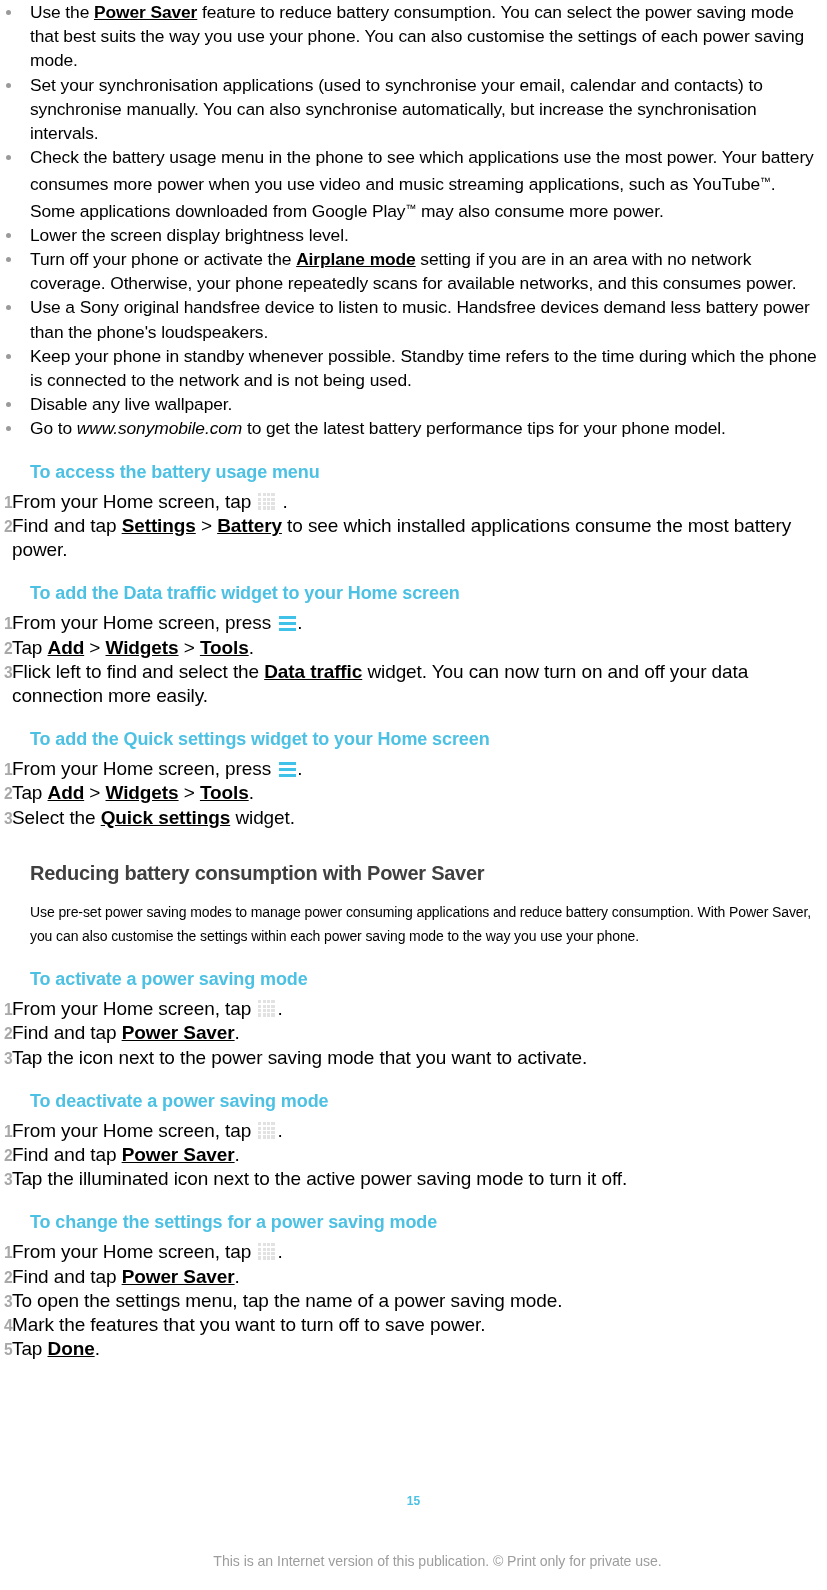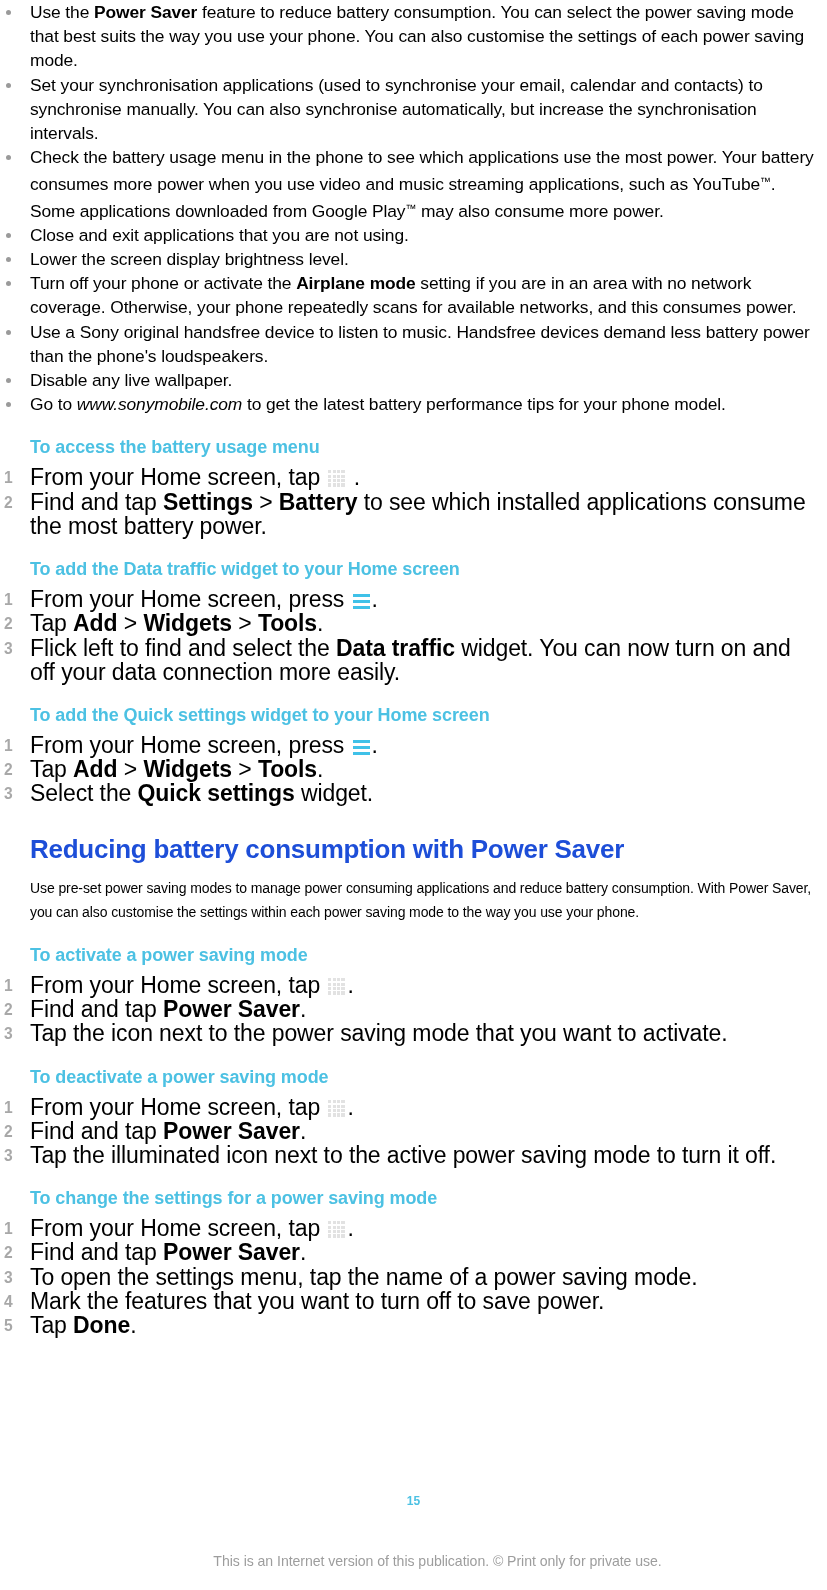--- a/index.html
+++ b/index.html
@@ -60,22 +60,22 @@
     color: #4cc1e3;
     font-size: 18px;
     font-weight: bold;
     line-height: 22px;
     margin: 20px 0 7px 30px;
     letter-spacing: -0.1px;
   }
 
   
   .big-head {
-    color: #1d4ed8;
-    font-size: 26px;
+    color: #404040;
+    font-size: 20px;
     font-weight: bold;
     line-height: 28px;
     margin: 29px 0 13px 30px;
     letter-spacing: -0.25px;
   }
 
   
   p.para {
     margin: 0 8px 0 30px;
     font-size: 14px;
@@ -85,39 +85,39 @@
 
   
   ol.steps {
     list-style: none;
     margin: 0;
     padding: 0;
     counter-reset: step;
   }
   ol.steps > li {
     position: relative;
-    padding-left: 30px;
-    font-size: 23px;
+    padding-left: 12px;
+    font-size: 19px;
     line-height: 24.2px;
     letter-spacing: -0.1px;
     padding-right: 8px;
   }
   ol.steps > li::before {
     counter-increment: step;
     content: counter(step);
     position: absolute;
     left: 4px;
     top: 1px;
     color: #a8a8a8;
     font-size: 15.6px;
     font-weight: bold;
     line-height: 24.2px;
   }
 
-  b, .b { font-weight: bold; }
+  b, .b { font-weight: bold; text-decoration: underline; }
   i, .i { font-style: italic; }
   sup.tm {
     font-size: 0.62em;
     vertical-align: 0.42em;
     letter-spacing: 0;
   }
 
   
   .ic {
     display: inline-block;
@@ -196,24 +196,24 @@
 </head>
 <body>
 
 <div class="page">
 
   <div class="content">
     <ul class="bullets" id="tips-list">
         <li>Use the <b>Power Saver</b> feature to reduce battery consumption. You can select the power saving mode that best suits the way you use your phone. You can also customise the settings of each power saving mode.</li>
         <li>Set your synchronisation applications (used to synchronise your email, calendar and contacts) to synchronise manually. You can also synchronise automatically, but increase the synchronisation intervals.</li>
         <li>Check the battery usage menu in the phone to see which applications use the most power. Your battery consumes more power when you use video and music streaming applications, such as YouTube<sup class="tm">™</sup>. Some applications downloaded from Google Play<sup class="tm">™</sup> may also consume more power.</li>
-        <li>Close and exit applications that you are not using.</li>
         <li>Lower the screen display brightness level.</li>
         <li>Turn off your phone or activate the <b>Airplane mode</b> setting if you are in an area with no network coverage. Otherwise, your phone repeatedly scans for available networks, and this consumes power.</li>
         <li>Use a Sony original handsfree device to listen to music. Handsfree devices demand less battery power than the phone's loudspeakers.</li>
+        <li>Keep your phone in standby whenever possible. Standby time refers to the time during which the phone is connected to the network and is not being used.</li>
         <li>Disable any live wallpaper.</li>
         <li>Go to <i>www.sonymobile.com</i> to get the latest battery performance tips for your phone model.</li>
       </ul>
     <div id="sections-host">
         <div class="sec-head">To access the battery usage menu</div>
         <ol class="steps">
           <li>From your Home screen, tap <span class="ic icon-app-grid"></span> .</li>
           <li>Find and tap <b>Settings</b> &gt; <b>Battery</b> to see which installed applications consume the most battery power.</li>
         </ol>
         <div class="sec-head">To add the Data traffic widget to your Home screen</div>

